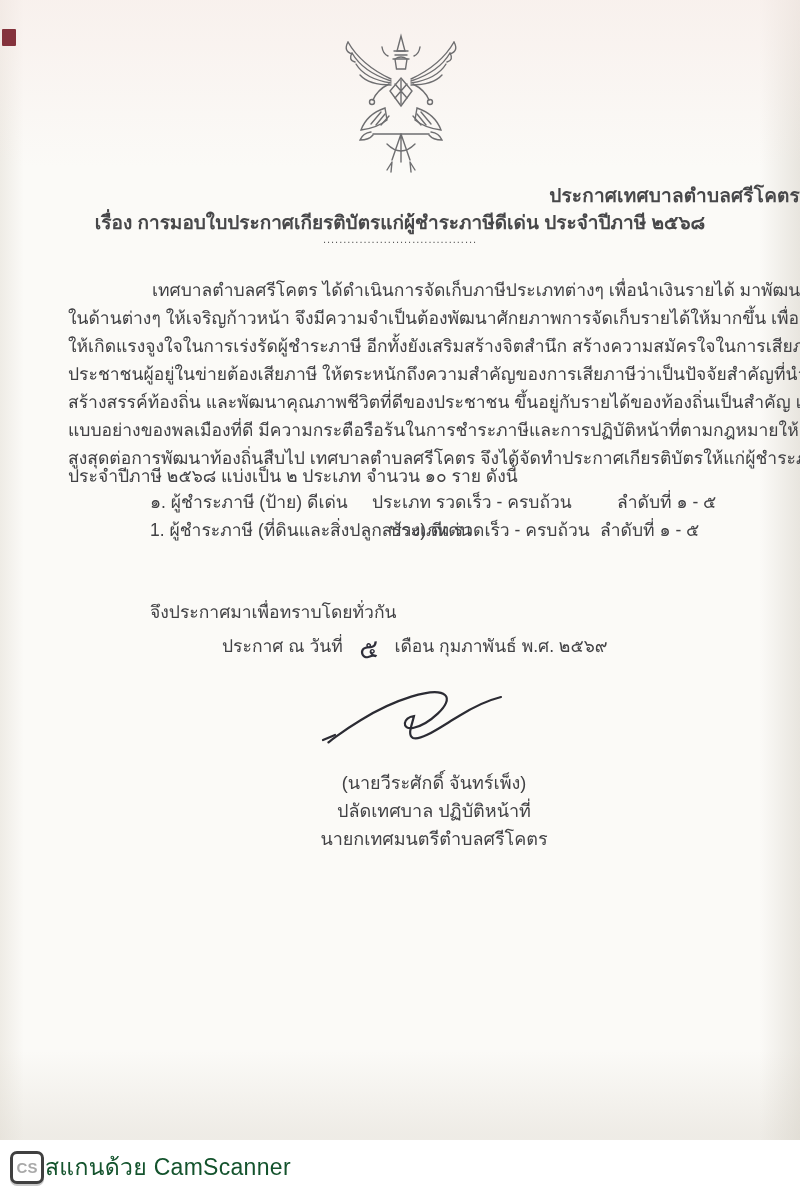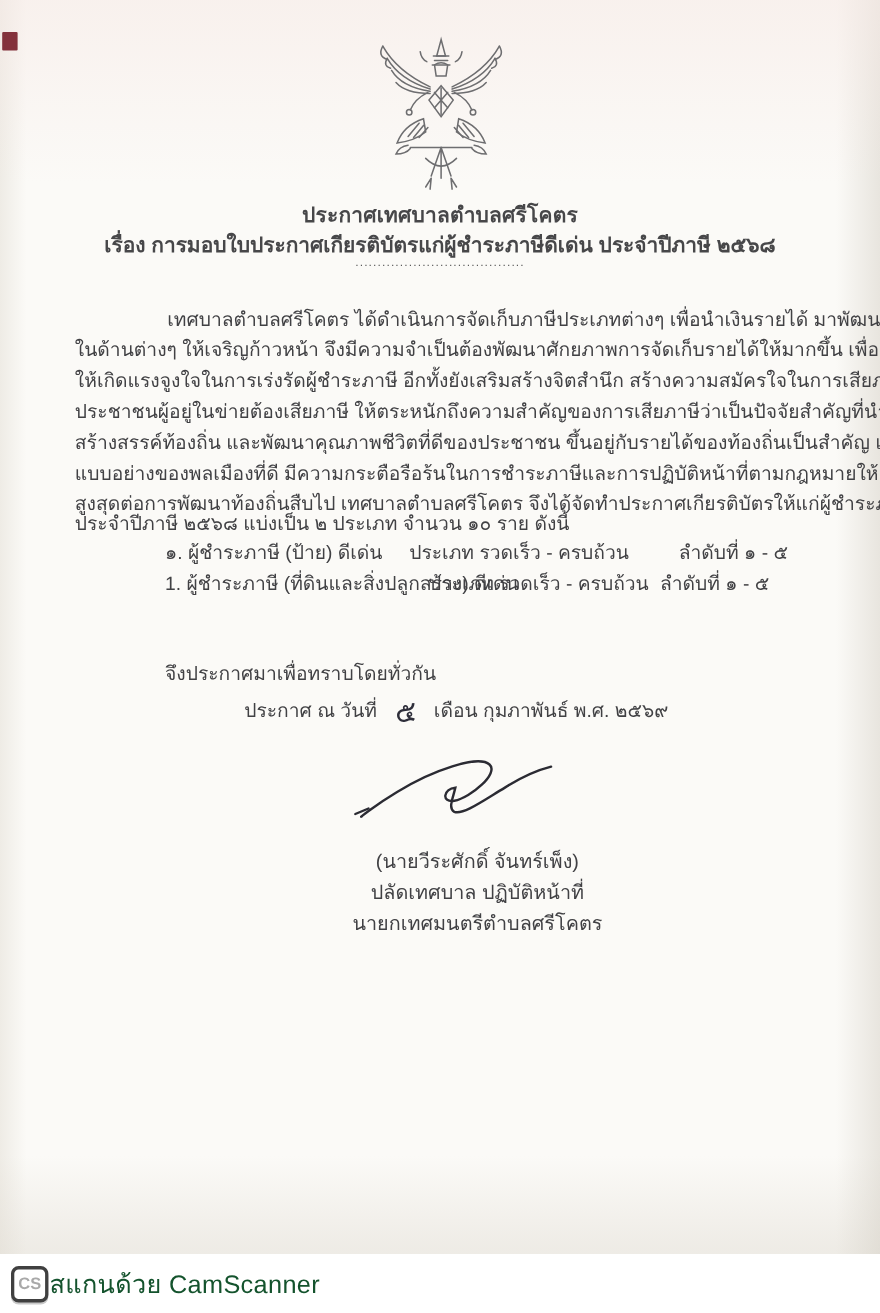--- a/index.html
+++ b/index.html
@@ -17,42 +17,42 @@
       linear-gradient(270deg, rgba(213,208,198,0.5) 0%, rgba(213,208,198,0) 5%),
       linear-gradient(0deg, rgba(228,224,216,0.55) 5%, rgba(228,224,216,0) 12%);
   }
   .red-mark{
     position:absolute;left:2px;top:29px;width:14px;height:17px;
     background:#7a222d;opacity:.92;border-radius:1px;
   }
   .garuda{position:absolute;left:331px;top:32px;width:140px;height:142px;}
   .garuda svg{width:100%;height:100%;}
   .doc-title{
-    position:absolute;left:0;top:180px;width:800px;text-align:center;
+    position:absolute;left:0;top:180px;width:800px;text-align:right;
     font-size:19px;font-weight:600;color:#474749;letter-spacing:.2px;
   }
   .doc-subject{
     position:absolute;left:0;top:207px;width:800px;text-align:center;
     font-size:19px;font-weight:600;color:#474749;
   }
   .dots{
     position:absolute;left:0;top:233px;width:800px;text-align:center;
     font-size:11px;color:#5a5a5a;letter-spacing:1px;
   }
   .body-line{
     position:absolute;left:68px;width:668px;
     font-size:17.5px;color:#414144;white-space:nowrap;
   }
   .indent{padding-left:84px;}
   .list-row{position:absolute;left:0;top:0;width:800px;height:26px;font-size:17.5px;color:#414144;}
   .list-row span{position:absolute;white-space:nowrap;}
   .note-line{position:absolute;left:150px;font-size:17.5px;color:#414144;white-space:nowrap;}
   .date-line{
     position:absolute;left:222px;top:632px;
-    display:flex;align-items:center;gap:16px;
+    display:flex;align-items:flex-end;gap:16px;
     font-size:17.5px;color:#414144;white-space:nowrap;
   }
   .hand-day{
     font-size:26px;color:#2e2e3a;transform:rotate(-6deg);
     font-family:"DejaVu Serif",serif;line-height:1;position:relative;top:2px;
   }
   .signature{position:absolute;left:315px;top:682px;width:195px;height:72px;}
   .signer-block{position:absolute;left:288px;top:752px;width:292px;text-align:center;margin-top:17px;}
   .signer-block div{font-size:18px;color:#414144;line-height:28px;white-space:nowrap;}
   .watermark-bar{

